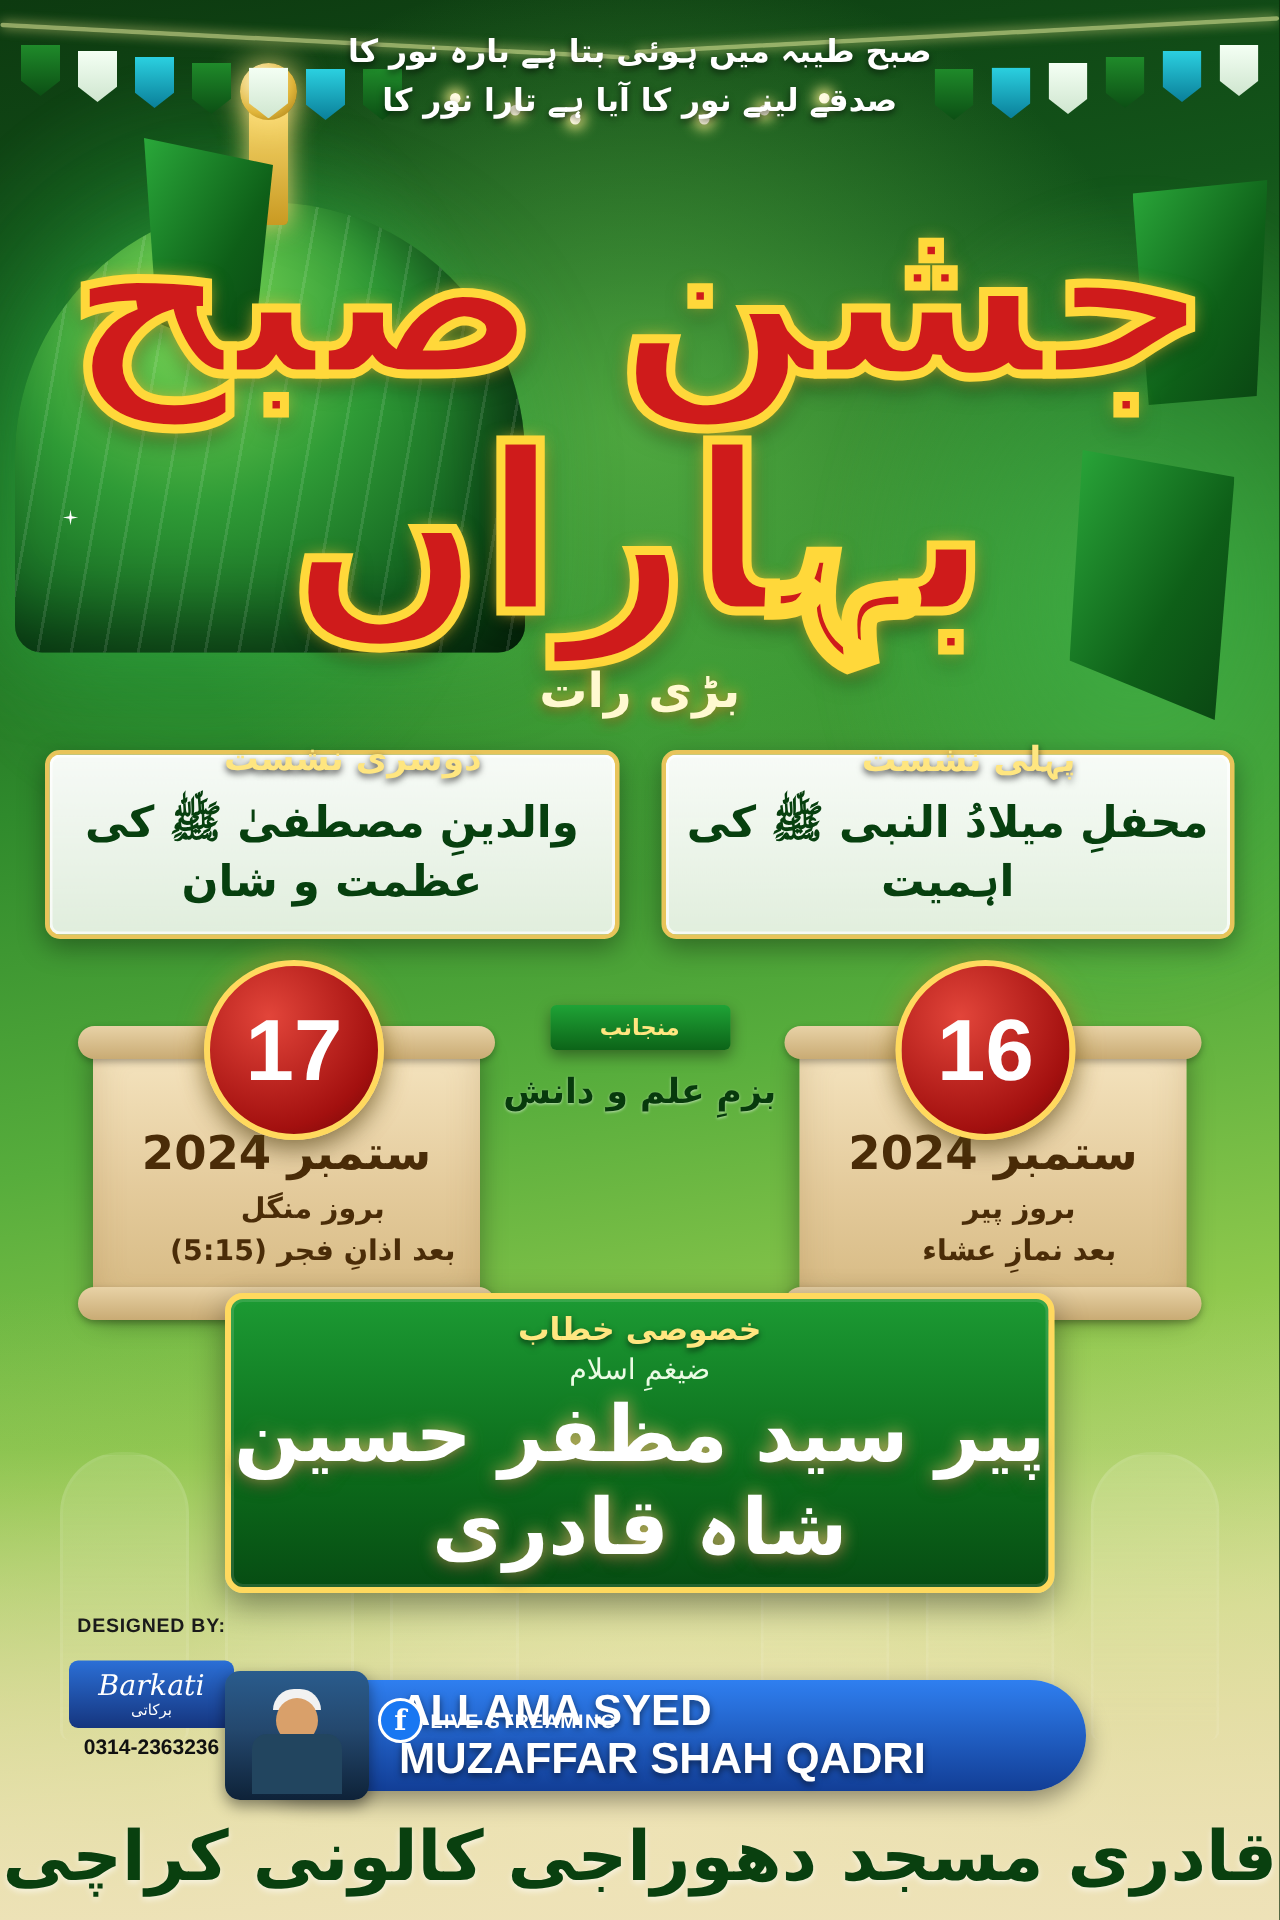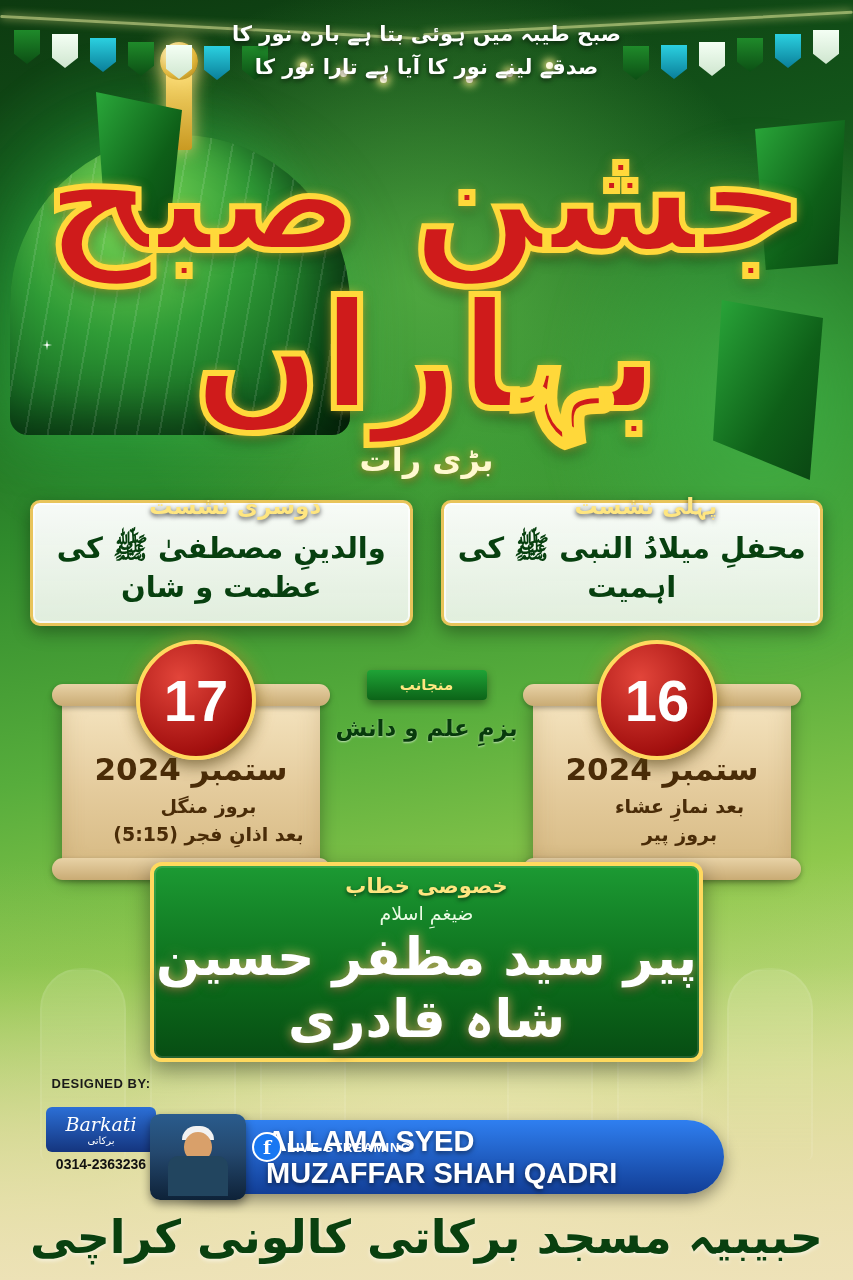--- a/index.html
+++ b/index.html
@@ -373,22 +373,22 @@
     <div class="session">
       <div class="session-label urdu">دوسری نشست</div>
       <div class="session-title urdu">والدینِ مصطفیٰ ﷺ کی عظمت و شان</div>
     </div>
   </div>
 
   <div class="dates">
     <div class="scroll scroll-right">
       <div class="scroll-text urdu">
         <div class="scroll-line1">ستمبر 2024</div>
+        <div class="scroll-line2">بروز پیر</div>
         <div class="scroll-line2">بعد نمازِ عشاء</div>
-        <div class="scroll-line2">بروز پیر</div>
       </div>
     </div>
     <div class="badge badge-right">16</div>
 
     <div class="scroll scroll-left">
       <div class="scroll-text urdu">
         <div class="scroll-line1">ستمبر 2024</div>
         <div class="scroll-line2">بروز منگل</div>
         <div class="scroll-line2">بعد اذانِ فجر (5:15)</div>
       </div>
@@ -424,16 +424,16 @@
       <div class="fb-circle">f</div>
       <div class="live-word">LIVE STREAMING</div>
     </div>
     <div class="live-text">
       <div>ALLAMA SYED</div>
       <div>MUZAFFAR SHAH QADRI</div>
     </div>
   </div>
 
   <div class="venue">
-    <div class="venue-name urdu">حبیبیہ مسجد بركاتى کالونی کراچی</div>
+    <div class="venue-name urdu">قادری مسجد دھوراجی کالونی کراچی</div>
   </div>
 
 </div>
 
 </body></html>

